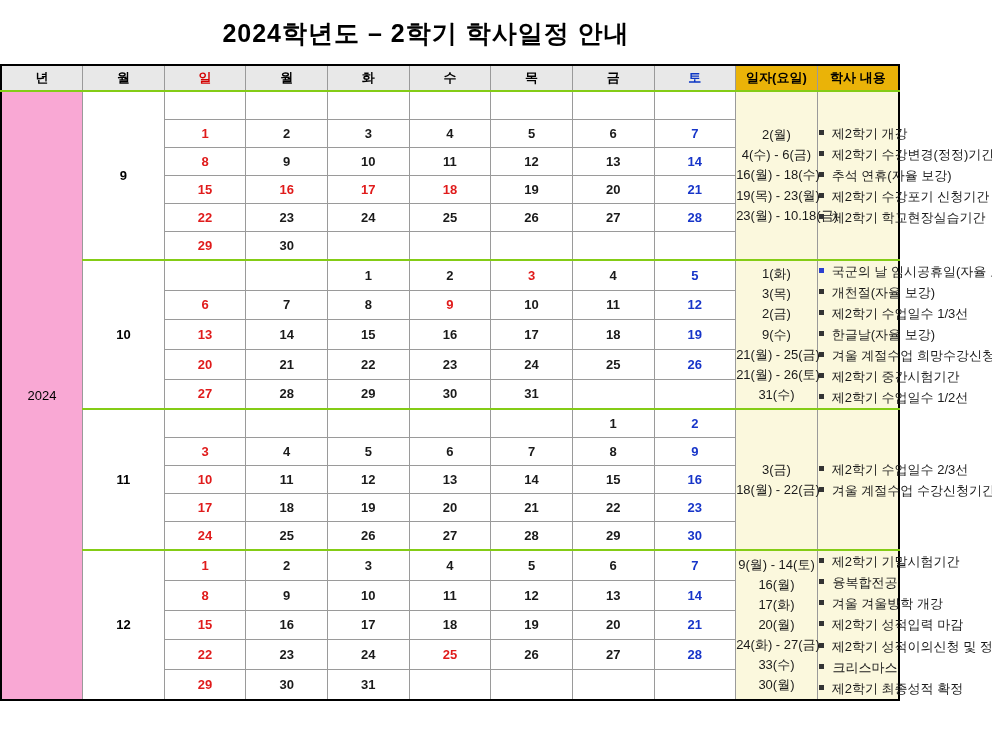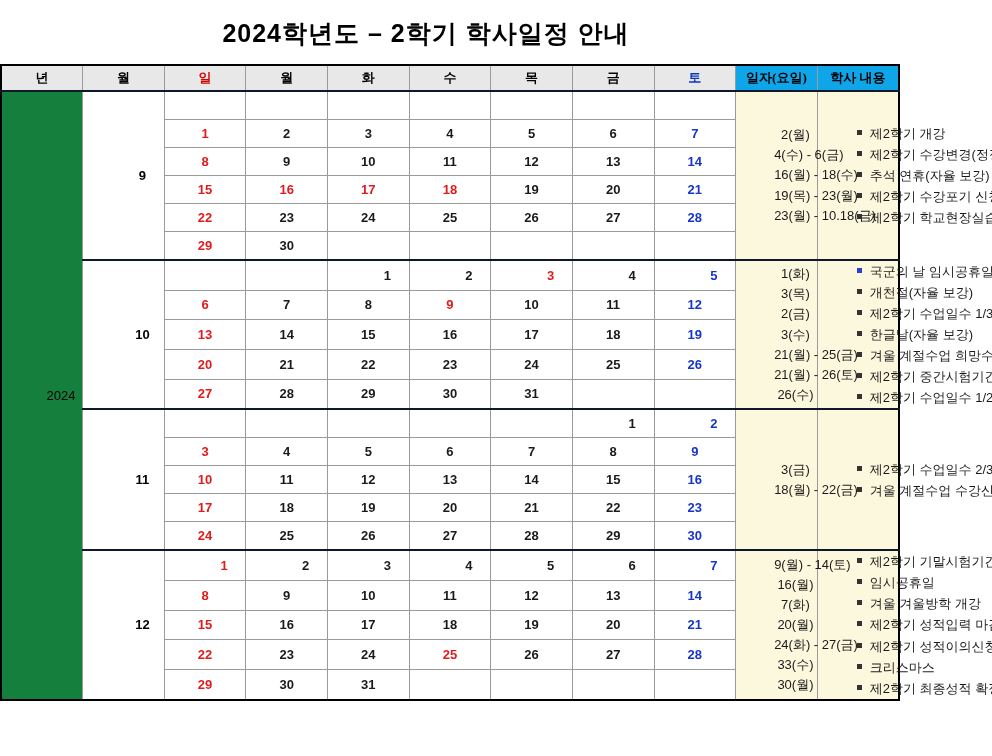--- a/index.html
+++ b/index.html
@@ -48,29 +48,28 @@
     background: #e8e8e8;
     height: 24px;
     font-weight: bold;
     font-size: 12.5px;
     border-top: 2px solid #000;
     border-bottom: 2px solid #000;
   }
   th.sun { color: #d40000; }
   th.sat { color: #0a35c4; }
   th.dates-h, th.content-h {
-    background: #0ea5e9;
-    font-family: Liberation Serif, serif;
+    background: #eab308;
   }
   
   td.year {
     width: 52px;
     font-size: 12.5px;
     border-right: 1px solid #9a9a9a;
-    background: #15803d;
+    background: #f9a8d4;
   }
   td.month {
     width: 38px;
     font-weight: bold;
     font-size: 14px;
     background: #ffffff;
   }
   td.day {
     width: 44px;
     height: 27px;
@@ -115,21 +114,21 @@
     left: 1px;
     top: 7px;
     width: 5px;
     height: 5px;
     background: #333;
   }
   .bullet-list li.blue:before { background: #2b3fd0; }
   .bullet-list li.blue { color: #1a1a1a; }
   .dates-line { white-space: nowrap; }
   
-  tr.month-start > td { border-top: 2px solid #0f172a; padding-left: 38px; }
+  tr.month-start > td { border-top: 2px solid #84cc16; }
   .bottom-border > td { border-bottom: 2px solid #000; }
 </style>
 </head>
 <body>
 
 <div class="page">
   <div class="title">2024학년도  –  2학기   학사일정 안내</div>
   <table class="cal">
     <thead>
       <tr>
@@ -225,24 +224,24 @@
           <td class="day empty"></td>
           <td class="day">1</td>
           <td class="day">2</td>
           <td class="day hol">3</td>
           <td class="day">4</td>
           <td class="day sat">5</td>
           <td class="dates center-v" rowspan="5">
             <div class="dates-line">1(화)</div>
             <div class="dates-line">3(목)</div>
             <div class="dates-line">2(금)</div>
-            <div class="dates-line">3(수)</div>
+            <div class="dates-line">9(수)</div>
             <div class="dates-line">21(월)  -  25(금)</div>
             <div class="dates-line">21(월)  -  26(토)</div>
-            <div class="dates-line">26(수)</div>
+            <div class="dates-line">31(수)</div>
           </td>
           <td class="content" rowspan="5">
             <ul class="bullet-list">
               <li class="blue">국군의  날  임시공휴일(자율  보강)</li>
               <li>개천절(자율  보강)</li>
               <li>제2학기  수업일수  1/3선</li>
               <li>한글날(자율  보강)</li>
               <li>겨울 계절수업 희망수강신청기간 및 제학기 부복수/융복합전공 신청변경포기기간</li>
               <li>제2학기  중간시험기간</li>
               <li>제2학기  수업일수  1/2선</li>
@@ -346,30 +345,30 @@
           <td class="day sun">1</td>
           <td class="day">2</td>
           <td class="day">3</td>
           <td class="day">4</td>
           <td class="day">5</td>
           <td class="day">6</td>
           <td class="day sat">7</td>
           <td class="dates center-v" rowspan="5">
             <div class="dates-line">9(월)  -  14(토)</div>
             <div class="dates-line">16(월)</div>
-            <div class="dates-line">7(화)</div>
+            <div class="dates-line">17(화)</div>
             <div class="dates-line">20(월)</div>
             <div class="dates-line">24(화)  -  27(금)</div>
             <div class="dates-line">33(수)</div>
             <div class="dates-line">30(월)</div>
           </td>
           <td class="content" rowspan="5">
             <ul class="bullet-list">
               <li>제2학기  기말시험기간</li>
-              <li>임시공휴일</li>
+              <li>융복합전공</li>
               <li>겨울  겨울방학  개강</li>
               <li>제2학기  성적입력  마감</li>
               <li>제2학기  성적이의신청  및  정정</li>
               <li>크리스마스</li>
               <li>제2학기  최종성적  확정</li>
             </ul>
           </td>
         </tr>
         <tr>
           <td class="day sun">8</td>

